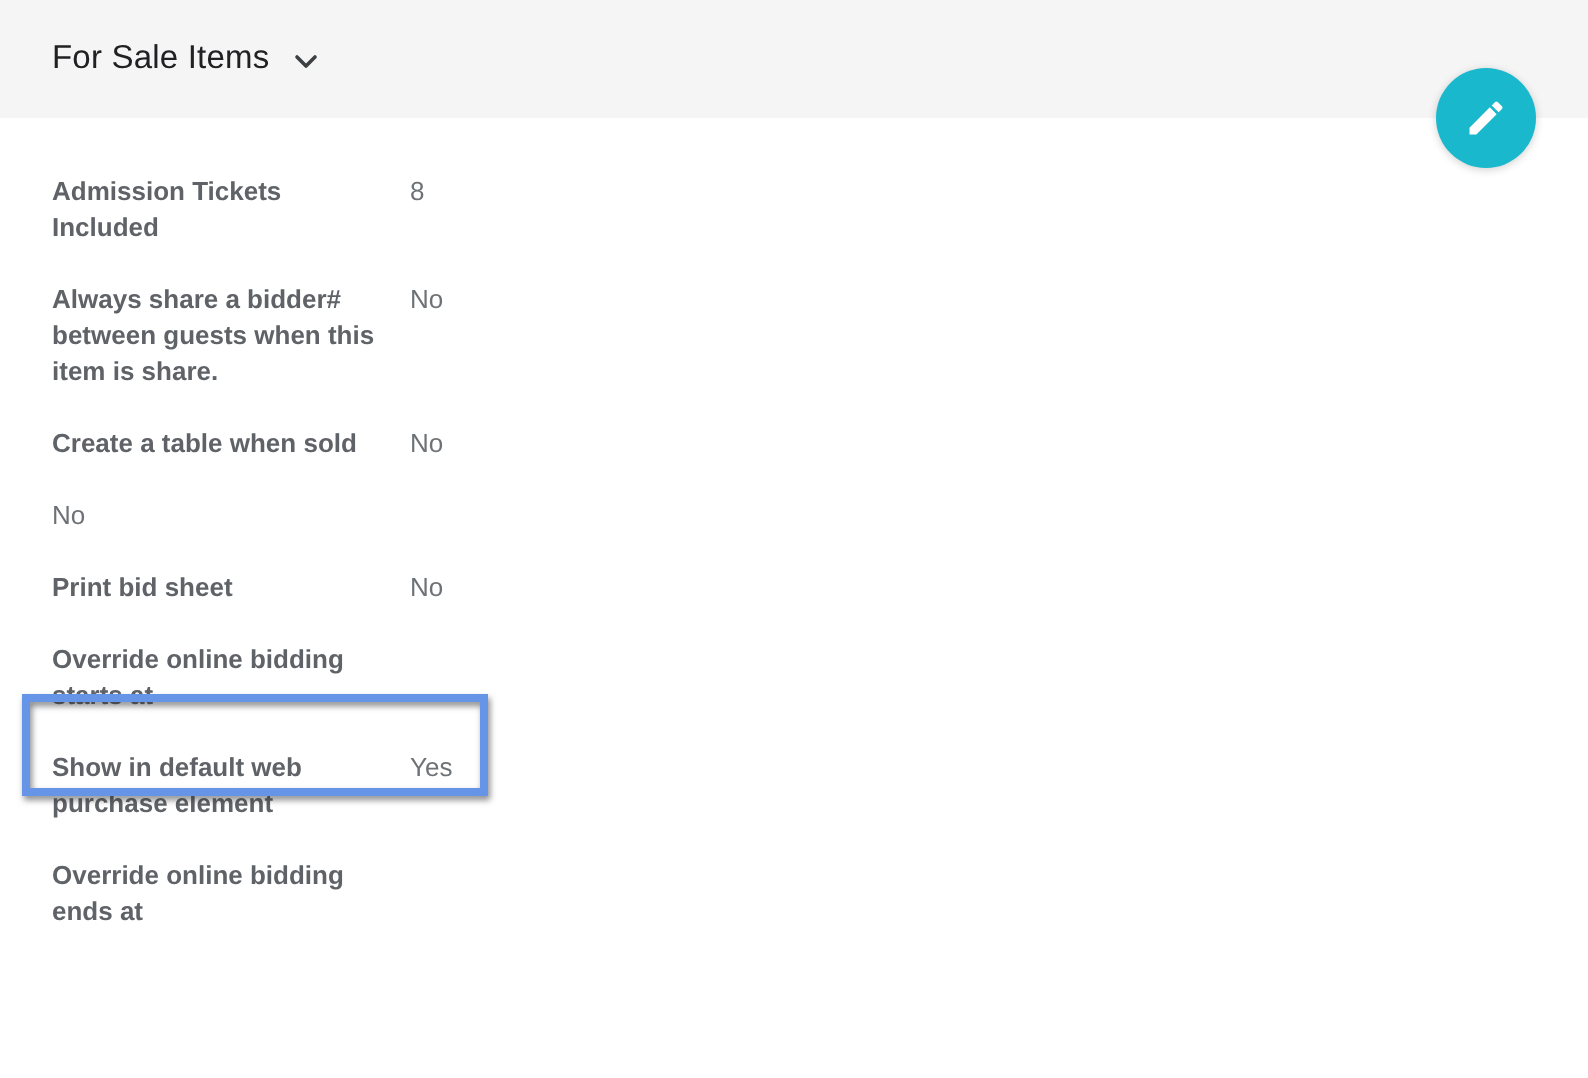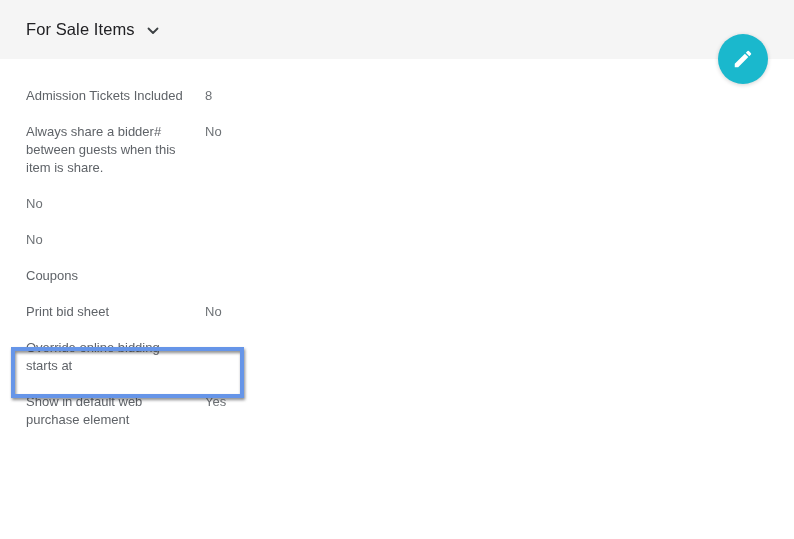--- a/index.html
+++ b/index.html
@@ -23,21 +23,21 @@
     border-radius: 50%; background: #1ab8cd; border: none; cursor: pointer;
     display: flex; align-items: center; justify-content: center;
     box-shadow: 0 1px 4px rgba(0,0,0,0.18);
   }
 
   
   .content { position: absolute; top: 59px; left: 0; width: 794px; padding: 28px 0 0 26px; }
   .field-row { display: flex; align-items: flex-start; margin-bottom: 18px; }
   .field-label {
     width: 162px; margin-right: 17px; flex-shrink: 0;
-    font-size: 13px; line-height: 18px; font-weight: 400; color: #5f6368;
+    font-size: 13px; line-height: 18px; font-weight: 700; color: #5f6368;
   }
   .field-value {
     font-size: 13px; line-height: 18px; font-weight: 400; color: #6e7276;
   }
 
   
   .highlight-box {
     position: absolute; left: 11px; top: 347px; width: 233px; height: 51px;
     border: 4px solid #6695e8; background: transparent; pointer-events: none;
     filter: drop-shadow(1px 2px 1.5px rgba(40,42,45,0.55));
@@ -70,38 +70,39 @@
   <div class="content">
     <div class="field-row">
       <div class="field-label">Admission Tickets Included</div>
       <div class="field-value">8</div>
     </div>
     <div class="field-row">
       <div class="field-label">Always share a bidder# between guests when this item is share.</div>
       <div class="field-value">No</div>
     </div>
     <div class="field-row">
+      <div class="field-label">Create a table when sold</div>
       <div class="field-value">No</div>
     </div>
     <div class="field-row">
       <div class="field-value">No</div>
-    </div>
-    <div class="field-row">
-      <div class="field-label">Coupons</div>
-      <div class="field-value"></div>
     </div>
     <div class="field-row">
       <div class="field-label">Print bid sheet</div>
       <div class="field-value">No</div>
     </div>
     <div class="field-row">
       <div class="field-label">Override online bidding starts at</div>
       <div class="field-value"></div>
     </div>
     <div class="field-row">
       <div class="field-label">Show in default web purchase element</div>
       <div class="field-value">Yes</div>
     </div>
+    <div class="field-row">
+      <div class="field-label">Override online bidding ends at</div>
+      <div class="field-value"></div>
+    </div>
   </div>
 
   <div class="highlight-box"></div>
 
 </div>
 
 </body></html>

